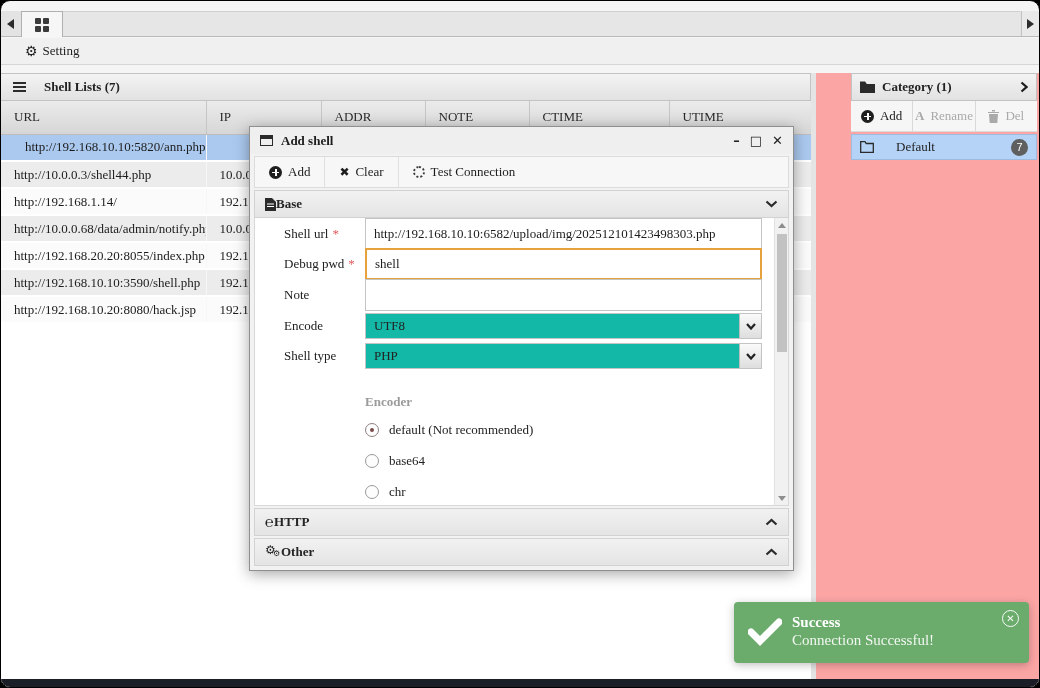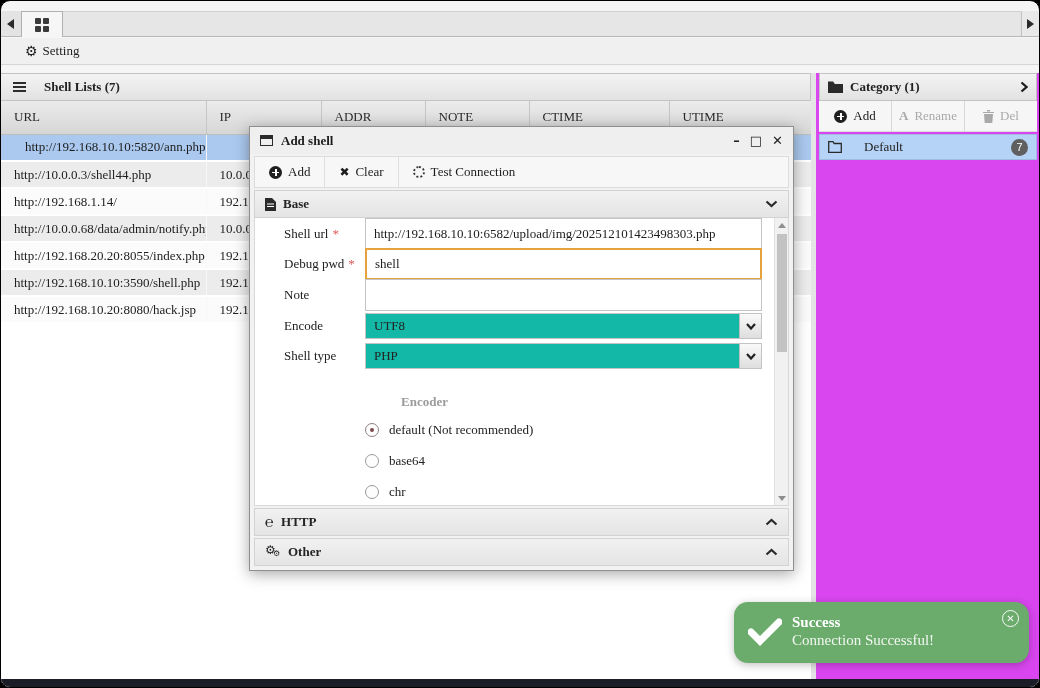--- a/index.html
+++ b/index.html
@@ -45,21 +45,21 @@
   .shell-table th { height:33px; text-align:left; padding-left:13px; font-weight:normal; color:#2a2a2a;
                     background:linear-gradient(#ebebeb,#d6d6d6); border-bottom:1px solid #bdbdbd; border-right:1px solid #c6c6c6; }
   .shell-table th:last-child { border-right:none; }
   .shell-table td { height:27px; padding-left:13px; white-space:nowrap; overflow:hidden; border-bottom:2px solid #fff; border-right:1px solid rgba(0,0,0,0.03); color:#1c1c1c; }
   tr.row-even td { background:#ececec; }
   tr.row-odd td { background:#fbfbfb; }
   tr.row-selected td { background:#abc9ef;text-align:right; }
 
   .splitter { position:absolute; left:810px; top:0; width:5px; bottom:0; background:#e4e4e4; }
 
-  .right-panel { position:absolute; left:815px; top:0; right:0; bottom:0; background:#d946ef; }
+  .right-panel { position:absolute; left:815px; top:0; right:0; bottom:0; background:#fca5a5;padding-left:32px; }
   .right-panel .panel-header { margin:0 2px 0 3px; padding:0 8px; gap:7px; }
   .right-panel .panel-header .spacer { flex:1; }
   .cat-toolbar { height:31px; border-bottom:1px solid #dcdcdc; display:flex; align-items:center; background:#f6f6f6; margin:0 2px 0 3px; }
   .cat-btn { flex:1; display:flex; align-items:center; justify-content:center; gap:6px; cursor:pointer; color:#1d1d1d; height:100%; }
   .cat-btn + .cat-btn { border-left:1px solid #d9d9d9; }
   .cat-btn.disabled { color:#a9a9a9; cursor:default; }
   .cat-item { margin:2px 2px 0 3px; height:26px; background:#b5d3f6; border:1px solid #9dbce0; display:flex; align-items:center; padding:0 8px; gap:22px; cursor:pointer; }
   .badge { margin-left:auto; width:17px; height:17px; border-radius:50%; background:#5f5f5f; color:#fff; font-size:11px;
            display:flex; align-items:center; justify-content:center; font-family:"Liberation Sans",sans-serif; }
 
@@ -76,56 +76,56 @@
   .dlg-title { font-weight:bold; color:#1d1d1d; }
   .dlg-winbtns { margin-left:auto; display:flex; align-items:center; gap:10px; font-family:"DejaVu Sans",sans-serif; font-weight:bold; color:#222; }
   .dlg-winbtns span { cursor:pointer; font-size:13px; line-height:1; }
   .dlg-toolbar { margin:2px 4px 0 4px; height:32px; background:#f7f7f7; border:1px solid #dcdcdc; display:flex; align-items:center; }
   .dlg-tbtn { display:flex; align-items:center; gap:6px; padding:0 14px; height:100%; cursor:pointer; color:#1c1c1c; }
   .dlg-tbtn + .dlg-tbtn { border-left:1px solid #e0e0e0; }
   .x-glyph { font-family:"DejaVu Sans",sans-serif; font-weight:bold; font-size:12px; }
   .spinner-glyph { width:12px; height:12px; border:2px dotted #3a3a3a; border-radius:50%; flex:none; }
 
   .sec-header { margin:2px 4px 0 4px; height:28px; background:linear-gradient(#f1f1f1,#e4e4e4); border:1px solid #d2d2d2;
-                display:flex; align-items:center; padding:0 10px; gap:7px; font-weight:bold; color:#242424; cursor:pointer; }
+                display:flex; align-items:center; padding:0 10px; font-weight:bold; color:#242424; cursor:pointer; }
   .sec-header .chev { margin-left:auto; }
   .dlg-content { margin:0 4px; height:288px; background:#fff; border:1px solid #d8d8d8; border-top:none; position:relative; overflow:hidden; }
 
   .form-row { position:absolute; left:0; width:100%; display:flex; align-items:center; }
   .f-label { position:absolute; left:29px; color:#202020; }
   .f-label .req { color:#e05a5a; margin-left:4px; }
   .f-input { position:absolute; left:110px; width:397px; height:32px; border:1px solid #c4c4c4; background:#fff;
              font-family:"Liberation Serif",serif; font-size:13px; padding:0 8px; color:#1b1b1b; outline:none; }
   .f-input.focused { border:2px solid #e6a23c; }
   .f-select { position:absolute; left:110px; width:397px; height:26px; border:1px solid #c4c4c4; background:#14b8a6;
               display:flex; align-items:center; cursor:pointer; }
   .f-select .sel-text { padding-left:8px; flex:1; }
   .sel-btn { width:22px; height:100%; border-left:1px solid #bdbdbd; background:linear-gradient(#fafafa,#dedede);
              display:flex; align-items:center; justify-content:center; }
-  .encoder-title { position:absolute; left:110px; color:#9b9b9b; font-weight:bold;margin-left:36px; }
+  .encoder-title { position:absolute; left:110px; color:#9b9b9b; font-weight:bold; }
   .radio-row { position:absolute; left:110px; display:flex; align-items:center; gap:10px; cursor:pointer; }
   .radio { width:14px; height:14px; border-radius:50%; border:1px solid #9a9a9a; background:#fdfdfd; position:relative; flex:none; }
   .radio.checked { border-color:#8f7f7f; }
   .radio.checked::after { content:""; position:absolute; left:4px; top:4px; width:4px; height:4px; border-radius:50%; background:#7c4a4a; }
 
   .vscroll { position:absolute; right:0; top:0; width:14px; height:100%; background:#f1f1f1; border-left:1px solid #e2e2e2; }
   .vscroll .arrow { position:absolute; left:0; width:14px; height:14px; display:flex; align-items:center; justify-content:center; }
   .vscroll .thumb { position:absolute; left:2px; width:10px; top:16px; height:118px; background:#c2c2c2; }
   .tri-up { width:0;height:0;border:4px solid transparent; border-bottom:5px solid #8e8e8e; margin-top:-4px;}
   .tri-down { width:0;height:0;border:4px solid transparent; border-top:5px solid #8e8e8e; margin-bottom:-4px;}
 
   .chev svg, .sel-btn svg { display:block; }
 
   .http-glyph { font-family:"Liberation Serif",serif; font-weight:bold; font-size:15px; line-height:1; }
   .gears-glyph { position:relative; width:16px; height:14px; font-family:"DejaVu Sans",sans-serif; line-height:1; }
   .gears-glyph .g1 { position:absolute; left:0; top:-1px; font-size:12px; }
   .gears-glyph .g2 { position:absolute; left:8px; top:5px; font-size:8px; }
 
   
-  .toast { position:absolute; left:733px; top:601px; width:295px; height:61px; background:#6bac6c; border-radius:14px;
+  .toast { position:absolute; left:733px; top:601px; width:295px; height:61px; background:#6bac6c; border-radius:4px;
            box-shadow:0 2px 8px rgba(0,0,0,0.25); color:#fff; }
   .toast-check { position:absolute; left:14px; top:16px; }
   .toast-title { position:absolute; left:58px; top:12px; font-weight:bold; font-size:15px; }
   .toast-msg { position:absolute; left:58px; top:30px; font-size:15px; color:#f2f7f2; }
   .toast-close { position:absolute; right:10px; top:8px; width:17px; height:17px; border-radius:50%; border:1.5px solid #ffffff;
                  color:#fff; display:flex; align-items:center; justify-content:center; font-size:10px;
                  font-family:"DejaVu Sans",sans-serif; font-weight:bold; cursor:pointer; opacity:.95; }
 
   
   .statusbar { position:absolute; left:0; bottom:0; width:100%; height:8px; background:#1b1e27; }

